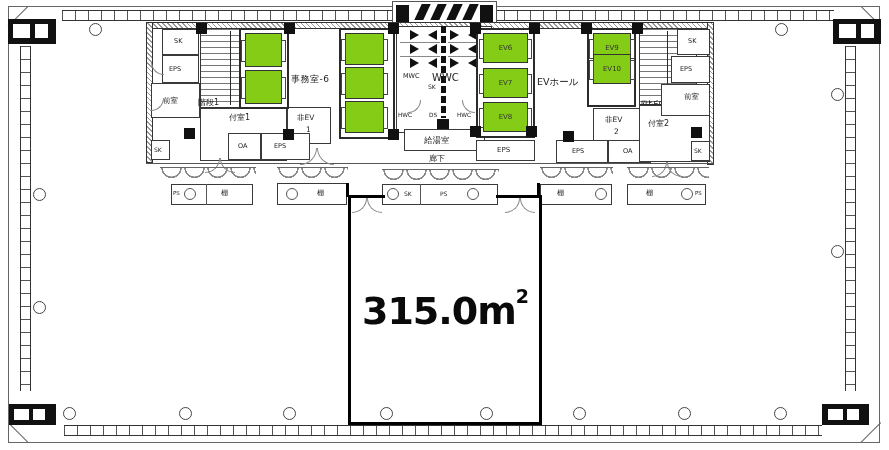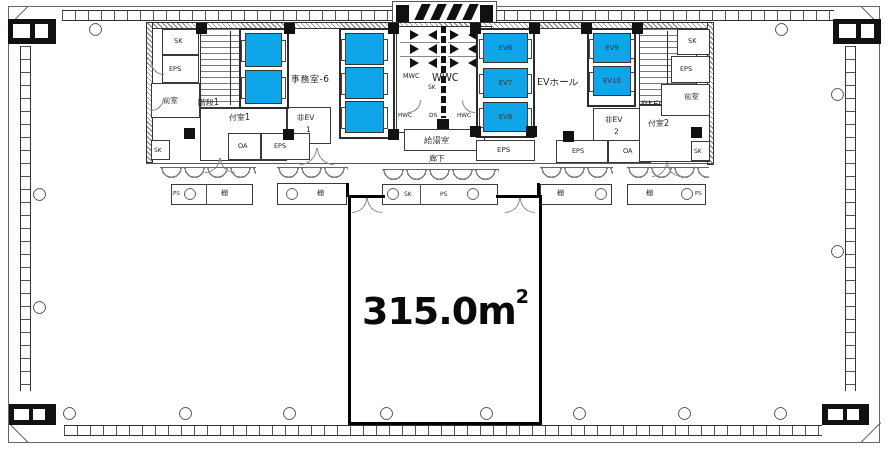--- a/index.html
+++ b/index.html
@@ -2,21 +2,21 @@
 <html><head>
 <meta charset="utf-8">
 <style>
   html,body{margin:0;padding:0;background:#fff;}
   #plan{position:relative;width:889px;height:450px;background:#fff;overflow:hidden;
         font-family:"DejaVu Sans",sans-serif;color:#1a1a1a;}
   .abs{position:absolute;}
   .wl{position:absolute;background:#2a2a2a;}
   .room{position:absolute;border:1.2px solid #3a3a3a;background:#fff;box-sizing:border-box;}
   .shaft{position:absolute;border:2.4px solid #2b2b2b;background:#fff;box-sizing:border-box;}
-  .car{position:absolute;border:1.3px solid #333;background:#0ea5e9;box-sizing:border-box;
+  .car{position:absolute;border:1.3px solid #333;background:#84cc16;box-sizing:border-box;
        display:flex;align-items:center;justify-content:center;font-size:7px;color:#333;}
   .car::before{content:"";position:absolute;left:-5px;top:18%;width:3px;height:64%;border:1px solid #444;background:#fff;}
   .car::after{content:"";position:absolute;right:-5px;top:18%;width:3px;height:64%;border:1px solid #444;background:#fff;}
   .lbl{position:absolute;line-height:1;white-space:nowrap;color:#222;}
   .colsq{position:absolute;width:11px;height:11px;background:#111;}
   .pcol{position:absolute;width:13px;height:13px;border:1.6px solid #444;border-radius:50%;background:#fff;box-sizing:border-box;}
   .ucircle{position:absolute;width:12px;height:12px;border:1.2px solid #555;border-radius:50%;background:#fff;box-sizing:border-box;}
   .band-h{position:absolute;border-top:1.6px solid #333;border-bottom:1.6px solid #333;box-sizing:border-box;
           background-image:repeating-linear-gradient(90deg,#555 0 1.3px,transparent 1.3px 13px);}
   .band-v{position:absolute;border-left:1.6px solid #333;border-right:1.6px solid #333;box-sizing:border-box;
@@ -179,21 +179,21 @@
     </div>
   <div class="room" style="left:476px;top:140px;width:59px;height:21px;"></div>
   <div class="lbl" style="left:497px;top:147px;font-size:7px;">EPS</div>
 
   <div class="lbl" style="left:537px;top:77px;font-size:9.5px;">EVホール</div>
 
   <div class="shaft" style="left:587px;top:28px;width:49px;height:79px;"></div>
   <div class="car" style="left:593px;top:33px;width:38px;height:30px;">
       <span>EV9</span>
     </div>
-  <div class="car" style="left:593px;top:66px;width:38px;height:30px;">
+  <div class="car" style="left:593px;top:54px;width:38px;height:30px;">
       <span>EV10</span>
     </div>
 
   <div class="room" style="left:593px;top:108px;width:47px;height:39px;border-width:1.8px;"></div>
   <div class="lbl" style="left:605px;top:116px;font-size:7.5px;">非EV</div>
   <div class="lbl" style="left:614px;top:128px;font-size:7.5px;">2</div>
 
   <div class="room" style="left:556px;top:140px;width:52px;height:23px;"></div>
   <div class="lbl" style="left:572px;top:148px;font-size:6.5px;">EPS</div>
   <div class="room" style="left:608px;top:140px;width:43px;height:23px;"></div>

